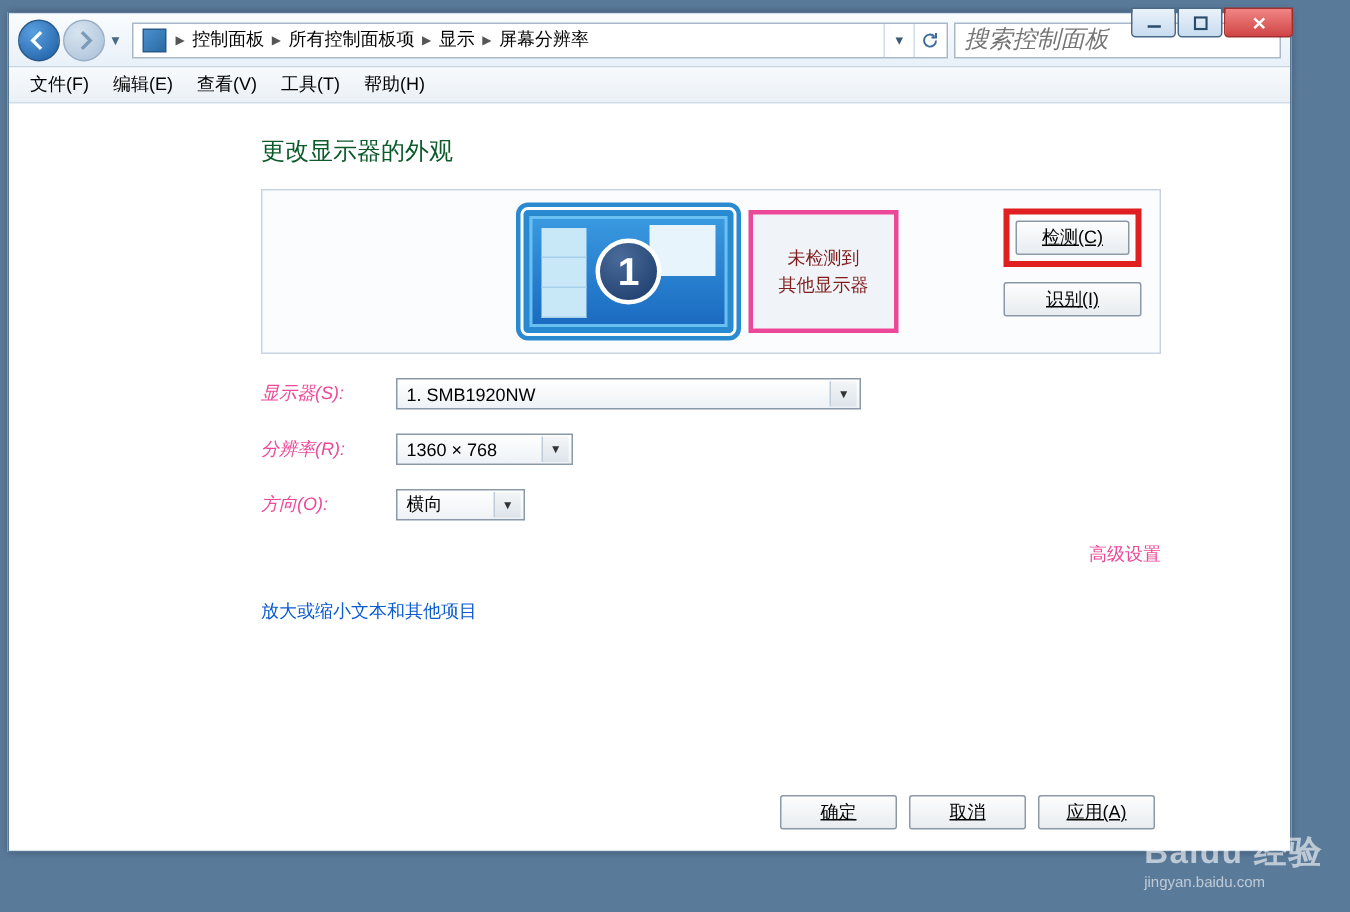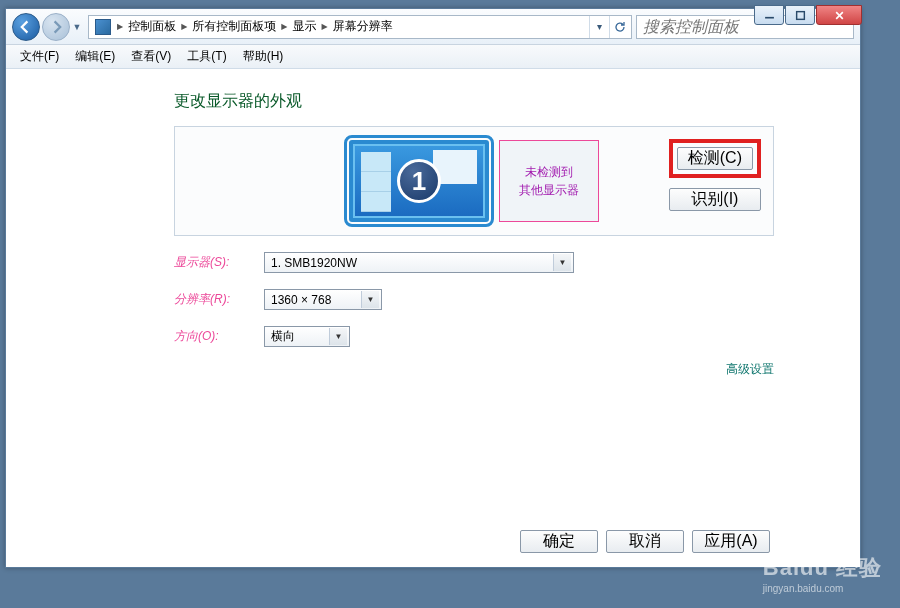--- a/index.html
+++ b/index.html
@@ -38,36 +38,36 @@
 .heading { font-size:16px; color:#0a5a2a; margin-bottom:14px; }
 
 .monitorpanel { width:600px; height:110px; border:1px solid #c8d4e0; background:#fbfcfd; display:flex; align-items:center; justify-content:center; position:relative; }
 .monitorgroup { display:flex; align-items:center; gap:10px; }
 .monbox { width:140px; height:82px; background:linear-gradient(#3a9ae0,#1a6ac0); border:4px solid #2a8ad0; border-radius:3px; position:relative; display:flex; align-items:center; justify-content:center; box-shadow:inset 0 0 0 2px #6ac0f0; }
 .monbox.selected { outline:3px solid #2a8ad0; outline-offset:2px; }
 .monbox .screen { position:absolute; left:8px; top:8px; width:30px; height:60px; background:#c8e8f8; display:flex; flex-direction:column; }
 .monbox .screen span { flex:1; border-bottom:1px solid #a8d0e8; }
 .monbox .screen2 { position:absolute; right:8px; top:6px; width:44px; height:34px; background:#e8f4fc; }
 .moncircle { width:44px; height:44px; border-radius:50%; background:radial-gradient(circle at 35% 25%, #4a6a9a, #1a3a6a); border:3px solid #fff; display:flex; align-items:center; justify-content:center; color:#fff; font-size:26px; font-weight:bold; z-index:2; }
-.nodetect { width:100px; height:82px; border:1px solid #ec4899; background:#f0f4f8; display:flex; align-items:center; justify-content:center; text-align:center; font-size:12px; color:#a21caf; line-height:1.5; }
+.nodetect { width:100px; height:82px; border:3px solid #ec4899; background:#f0f4f8; display:flex; align-items:center; justify-content:center; text-align:center; font-size:12px; color:#7f1d1d; line-height:1.5; }
 .sidebtns { position:absolute; right:12px; top:12px; display:flex; flex-direction:column; gap:10px; }
-.winbtn { min-width:76px; height:23px; border:1px solid #8a98a8; background:linear-gradient(#fdfdfd,#e8ecf0); font-size:16px; padding:0 10px; cursor:default; border-radius:2px; }
+.winbtn { min-width:76px; height:23px; border:1px solid #8a98a8; background:linear-gradient(#fdfdfd,#e8ecf0); font-size:12px; padding:0 10px; cursor:default; border-radius:2px;text-decoration:underline; }
 .redframe { border:4px solid #e02020; padding:4px; }
 
 .formrow { display:flex; align-items:center; margin-top:16px; }
 .formlabel { width:90px; font-size:12px; color:#ec4899;font-style:italic; }
 .select { height:21px; border:1px solid #8a98a8; background:linear-gradient(#fff,#eef2f6); font-size:12px; display:flex; align-items:center; padding:0 6px; position:relative; }
 .select .arrow { position:absolute; right:2px; top:1px; bottom:1px; width:18px; border-left:1px solid #c0ccda; display:flex; align-items:center; justify-content:center; font-size:8px; color:#333; background:linear-gradient(#f4f6f8,#dde4ea); }
 .sel-display { width:310px; }
 .sel-res { width:118px; }
 .sel-orient { width:86px; }
 
 .linkrow { margin-top:20px; }
 .linkrow a, .advlink { color:#0a5ad0; font-size:12px; text-decoration:none; cursor:default; }
-.advlink { display:block; text-align:right; width:600px; margin-top:14px; color:#0f766e; }
+.advlink { display:block; text-align:right; width:600px; margin-top:14px; color:#ec4899; }
 
 .bottombar { position:absolute; bottom:14px; right:90px; display:flex; gap:8px; }
 .bottombar .winbtn { min-width:78px;margin-top:19px; }
 
 .watermark { position:absolute; right:18px; bottom:14px; color:rgba(255,255,255,.6); font-size:22px; font-weight:bold; letter-spacing:1px; text-align:left; }
 .watermark small { display:block; font-size:10px; font-weight:normal; letter-spacing:0; }
 </style>
 </head>
 <body>
 
@@ -190,20 +190,21 @@
     <div class="formrow">
       <div class="formlabel">方向(O):</div>
       <div class="select sel-orient">
         <span>横向</span>
         <span class="arrow">▼</span>
       </div>
     </div>
 
     <a class="advlink">高级设置</a>
 
+    <div class="linkrow"><a>放大或缩小文本和其他项目</a></div>
 
     <div class="bottombar">
       <button class="winbtn">确定</button>
       <button class="winbtn">取消</button>
       <button class="winbtn">应用(A)</button>
     </div>
   </div>
 </div>
 
 <div class="watermark">

